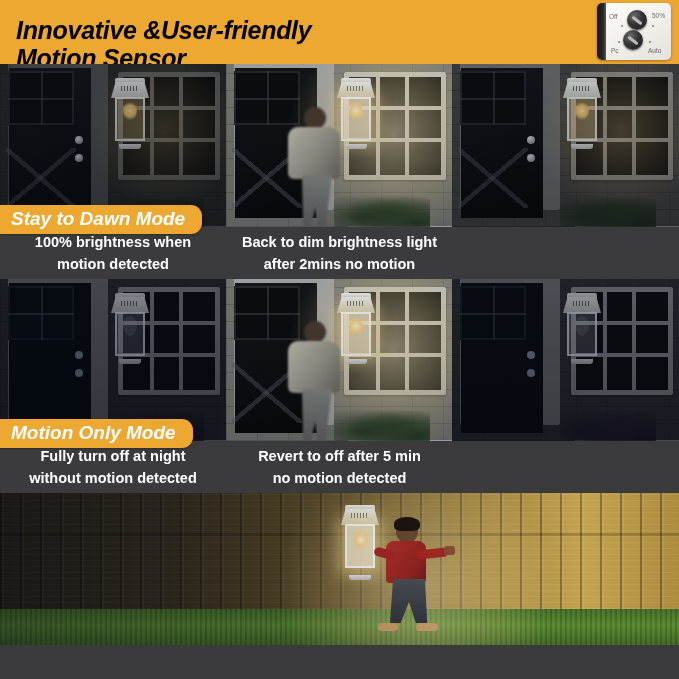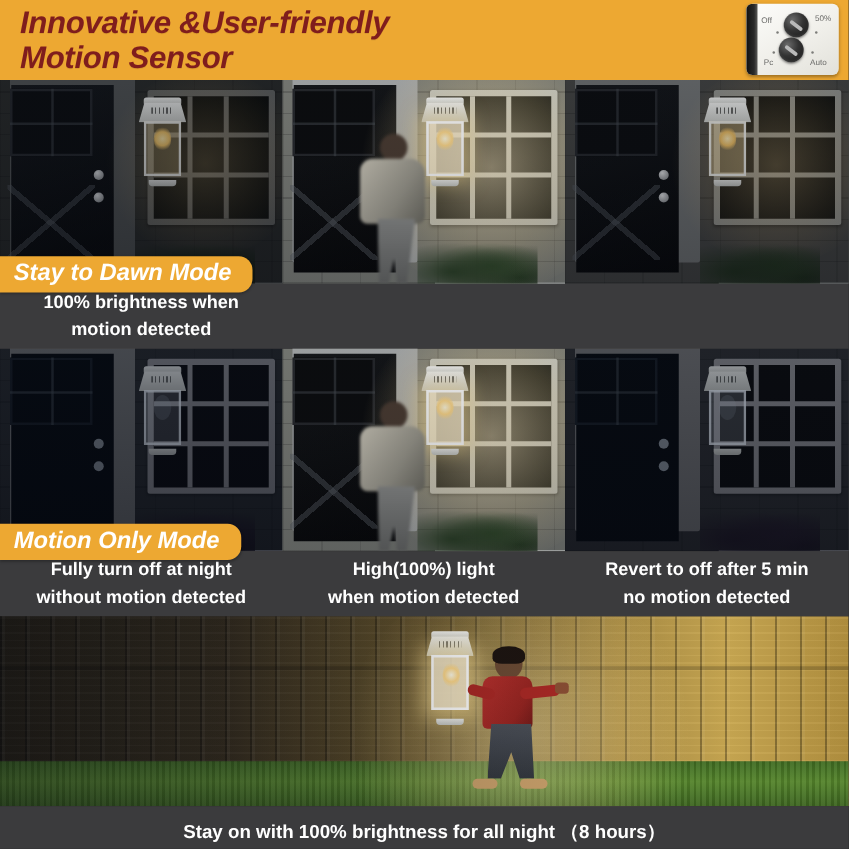--- a/index.html
+++ b/index.html
@@ -9,23 +9,23 @@
     background:#2f2f31;
   }
   .page{position:relative;width:679px;height:679px;overflow:hidden;}
 
   
   .header{
     position:relative;width:679px;height:64px;
     background:#eda832;overflow:hidden;
   }
   .header-title{
-    position:absolute;left:16px;top:4px;
+    position:absolute;left:16px;top:16px;
     font-style:italic;font-weight:bold;
-    font-size:25px;line-height:28px;color:#7f1d1d;
+    font-size:25px;line-height:28px;color:#000000;
     letter-spacing:-0.3px;white-space:pre-line;
     text-shadow:0 1px 0 rgba(0,0,0,.08);
   }
   
   .switch-plate{
     position:absolute;right:8px;top:3px;
     width:74px;height:57px;border-radius:5px;
     background:linear-gradient(150deg,#fdfdfb 0%,#f0efea 55%,#e2e1da 100%);
     box-shadow:0 1px 3px rgba(0,0,0,.35);
     overflow:hidden;
@@ -395,20 +395,22 @@
         <div class="shrub" style="filter:brightness(.7);"></div>
         <div class="tint" style="background:linear-gradient(180deg,rgba(12,18,28,.22),rgba(8,12,20,.40));"></div>
       </div>
     </div>
   </div>
 
   <div class="caption-strip r1">
     <div class="mode-pill pill-r1">Stay to Dawn Mode</div>
     <div class="cap-cell c-mid">100% brightness when
 motion detected</div>
+    <div class="cap-cell c-right">Back to dim brightness light
+after 2mins no motion</div>
   </div>
 
   <div class="row row-2">
 
     <div class="panel p-left">
       <div class="scene" style="background:#232d38;">
         <div class="siding" style="filter:brightness(.26) saturate(.45) hue-rotate(185deg);"></div>
         <div class="door-frame" style="filter:brightness(.55) hue-rotate(185deg);"></div>
         <div class="door" style="background:#050608;"></div>
         <div class="door-win" style="background:#050608;box-shadow:inset 0 0 0 2px rgba(45,52,62,.4);"></div>
@@ -501,22 +503,20 @@
         <div class="shrub" style="filter:brightness(.4) hue-rotate(180deg);"></div>
         <div class="tint" style="background:linear-gradient(180deg,rgba(8,18,32,.34),rgba(5,11,22,.50));"></div>
       </div>
     </div>
   </div>
 
   <div class="caption-strip r2">
     <div class="mode-pill pill-r2">Motion Only Mode</div>
     <div class="cap-cell c-left">Fully turn off at night
 without motion detected</div>
-    <div class="cap-cell c-mid">High(100%) light
-when motion detected</div>
     <div class="cap-cell c-right">Revert to off after 5 min
 no motion detected</div>
   </div>
 
   <div class="fence-section">
     <div class="fence"></div>
     <div class="fence-grain"></div>
     <div class="fence-rail"></div>
     <div class="glow" style="left:270px;top:-30px;width:290px;height:250px;background:radial-gradient(circle,rgba(255,236,180,.42) 0%,rgba(255,224,150,.16) 45%,rgba(0,0,0,0) 72%);z-index:2;"></div>
 
@@ -539,16 +539,15 @@
       <div class="b-legs"></div>
       <div class="b-shoe b-shoe-b"></div>
       <div class="b-shoe b-shoe-f"></div>
     </div>
 
     <div class="grass"></div>
     <div class="tint" style="background:linear-gradient(90deg,rgba(6,10,18,.45) 0%,rgba(10,14,22,.18) 45%,rgba(0,0,0,0) 75%);z-index:5;"></div>
   </div>
 
   <div class="bottom-strip">
-    <div class="bottom-text">Stay on with 100% brightness for all night （8 hours）</div>
   </div>
 
 </div>
 
 </body></html>

